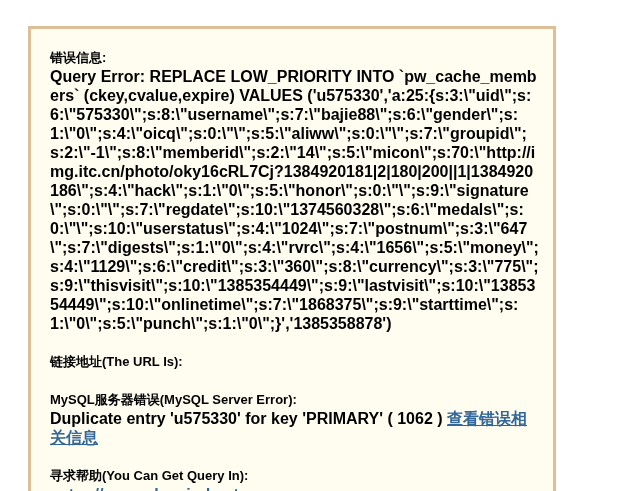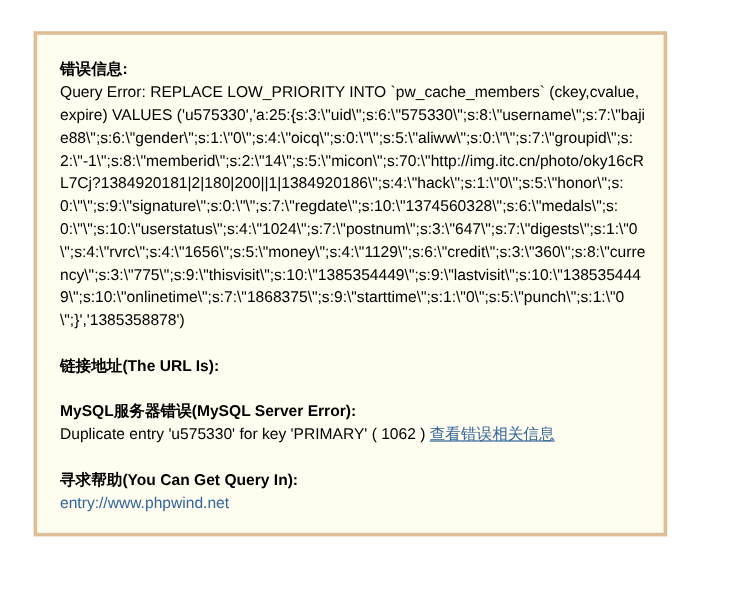--- a/index.html
+++ b/index.html
@@ -31,25 +31,26 @@
   }
   .section { margin: 0 0 19px 0; }
   .section:last-child { margin-bottom: 0; }
   .heading {
     font-weight: bold;
     font-size: 13px;
     line-height: 19px;
     color: #000000;
   }
   .body-text {
-    font-size: 13px;
+    font-size: 16px;
     line-height: 19px;
     color: #000000;
     word-break: break-all;
     overflow-wrap: anywhere;
+    font-weight: bold;
   }
   .link {
     color: #336699;
     cursor: pointer;
     text-decoration: none;
     text-align: center;
   }
   .link.underlined { text-decoration: underline; }
 </style>
 </head>

